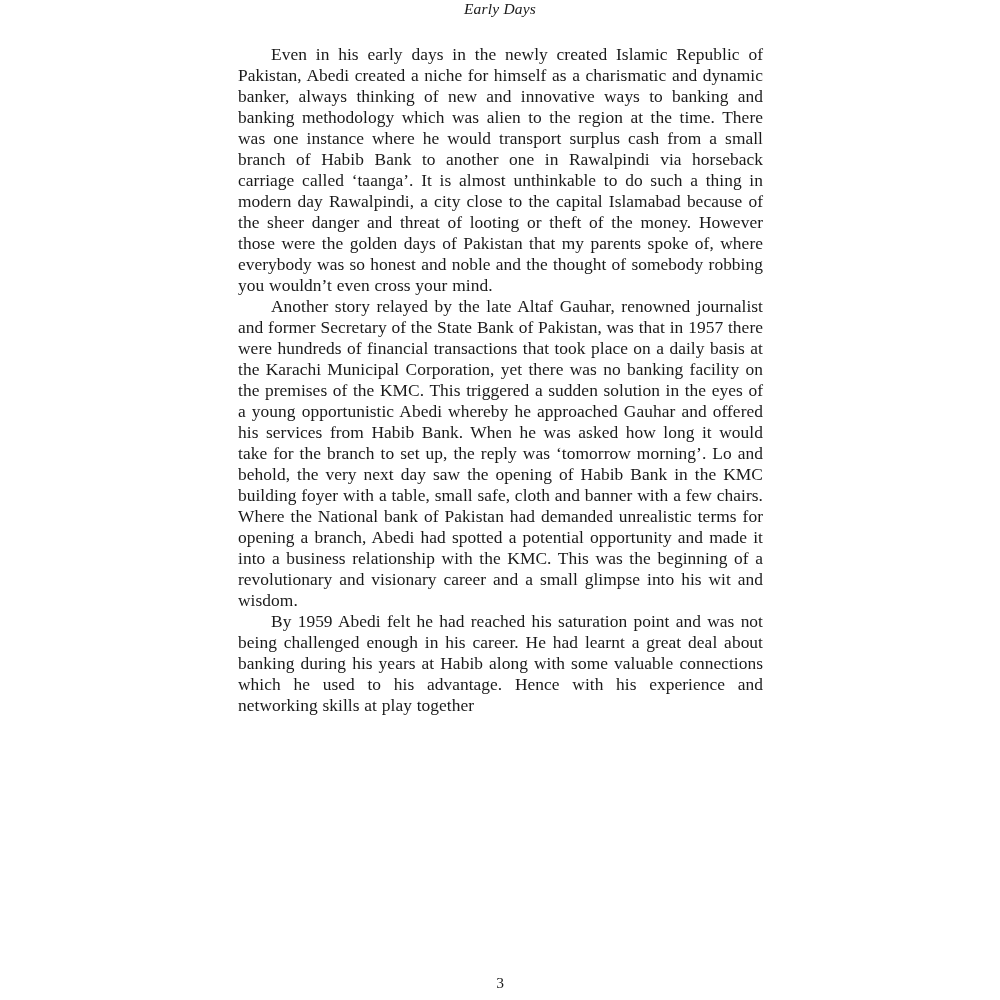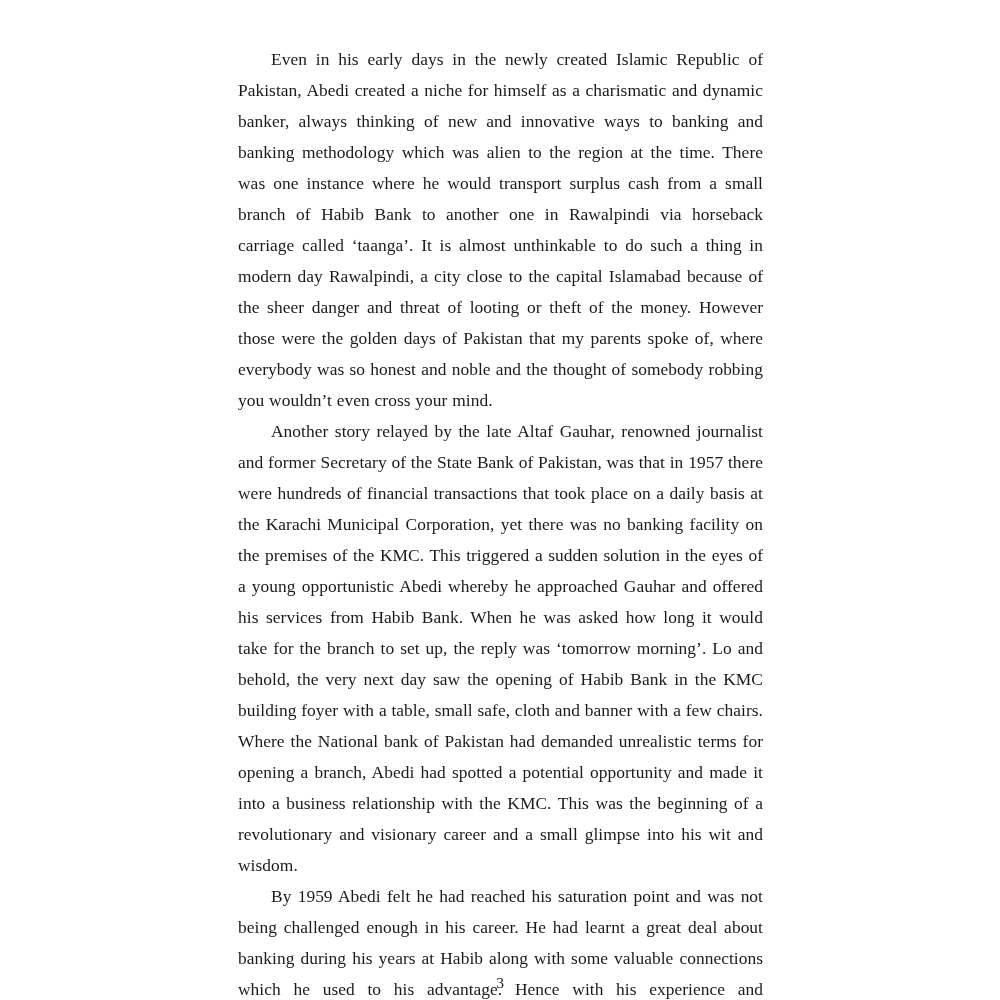--- a/index.html
+++ b/index.html
@@ -33,41 +33,42 @@
     top: 44px;
     left: 238px;
     width: 525px;
   }
   .para {
     margin: 0;
     text-align: justify;
     text-align-last: left;
     text-justify: inter-word;
     font-size: 17.4px;
-    line-height: 31px;
+    line-height: 21px;
     letter-spacing: 0.05px;
     word-spacing: 0.4px;
     text-indent: 33px;
     hyphens: none;
   }
   .page-number {
     position: absolute;
     bottom: 8px;
     left: 0;
     width: 100%;
     text-align: center;
     font-size: 15.5px;
     color: #1a1a1a;
   }
 </style>
 </head>
 <body>
 
 <div class="page">
 
+  <div class="running-head">Early Days</div>
 
   <div class="text-block">
     <p class="para">Even in his early days in the newly created Islamic Republic of Pakistan, Abedi created a niche for himself as a charismatic and dynamic banker, always thinking of new and innovative ways to banking and banking methodology which was alien to the region at the time. There was one instance where he would transport surplus cash from a small branch of Habib Bank to another one in Rawalpindi via horseback carriage called ‘taanga’. It is almost unthinkable to do such a thing in modern day Rawalpindi, a city close to the capital Islamabad because of the sheer danger and threat of looting or theft of the money. However those were the golden days of Pakistan that my parents spoke of, where everybody was so honest and noble and the thought of somebody robbing you wouldn’t even cross your mind.</p>
     <p class="para">Another story relayed by the late Altaf Gauhar, renowned journalist and former Secretary of the State Bank of Pakistan, was that in 1957 there were hundreds of financial transactions that took place on a daily basis at the Karachi Municipal Corporation, yet there was no banking facility on the premises of the KMC. This triggered a sudden solution in the eyes of a young opportunistic Abedi whereby he approached Gauhar and offered his services from Habib Bank. When he was asked how long it would take for the branch to set up, the reply was ‘tomorrow morning’. Lo and behold, the very next day saw the opening of Habib Bank in the KMC building foyer with a table, small safe, cloth and banner with a few chairs. Where the National bank of Pakistan had demanded unrealistic terms for opening a branch, Abedi had spotted a potential opportunity and made it into a business relationship with the KMC. This was the beginning of a revolutionary and visionary career and a small glimpse into his wit and wisdom.</p>
     <p class="para">By 1959 Abedi felt he had reached his saturation point and was not being challenged enough in his career. He had learnt a great deal about banking during his years at Habib along with some valuable connections which he used to his advantage. Hence with his experience and networking skills at play together</p>
   </div>
 
   <div class="page-number">3</div>
 
 </div>

